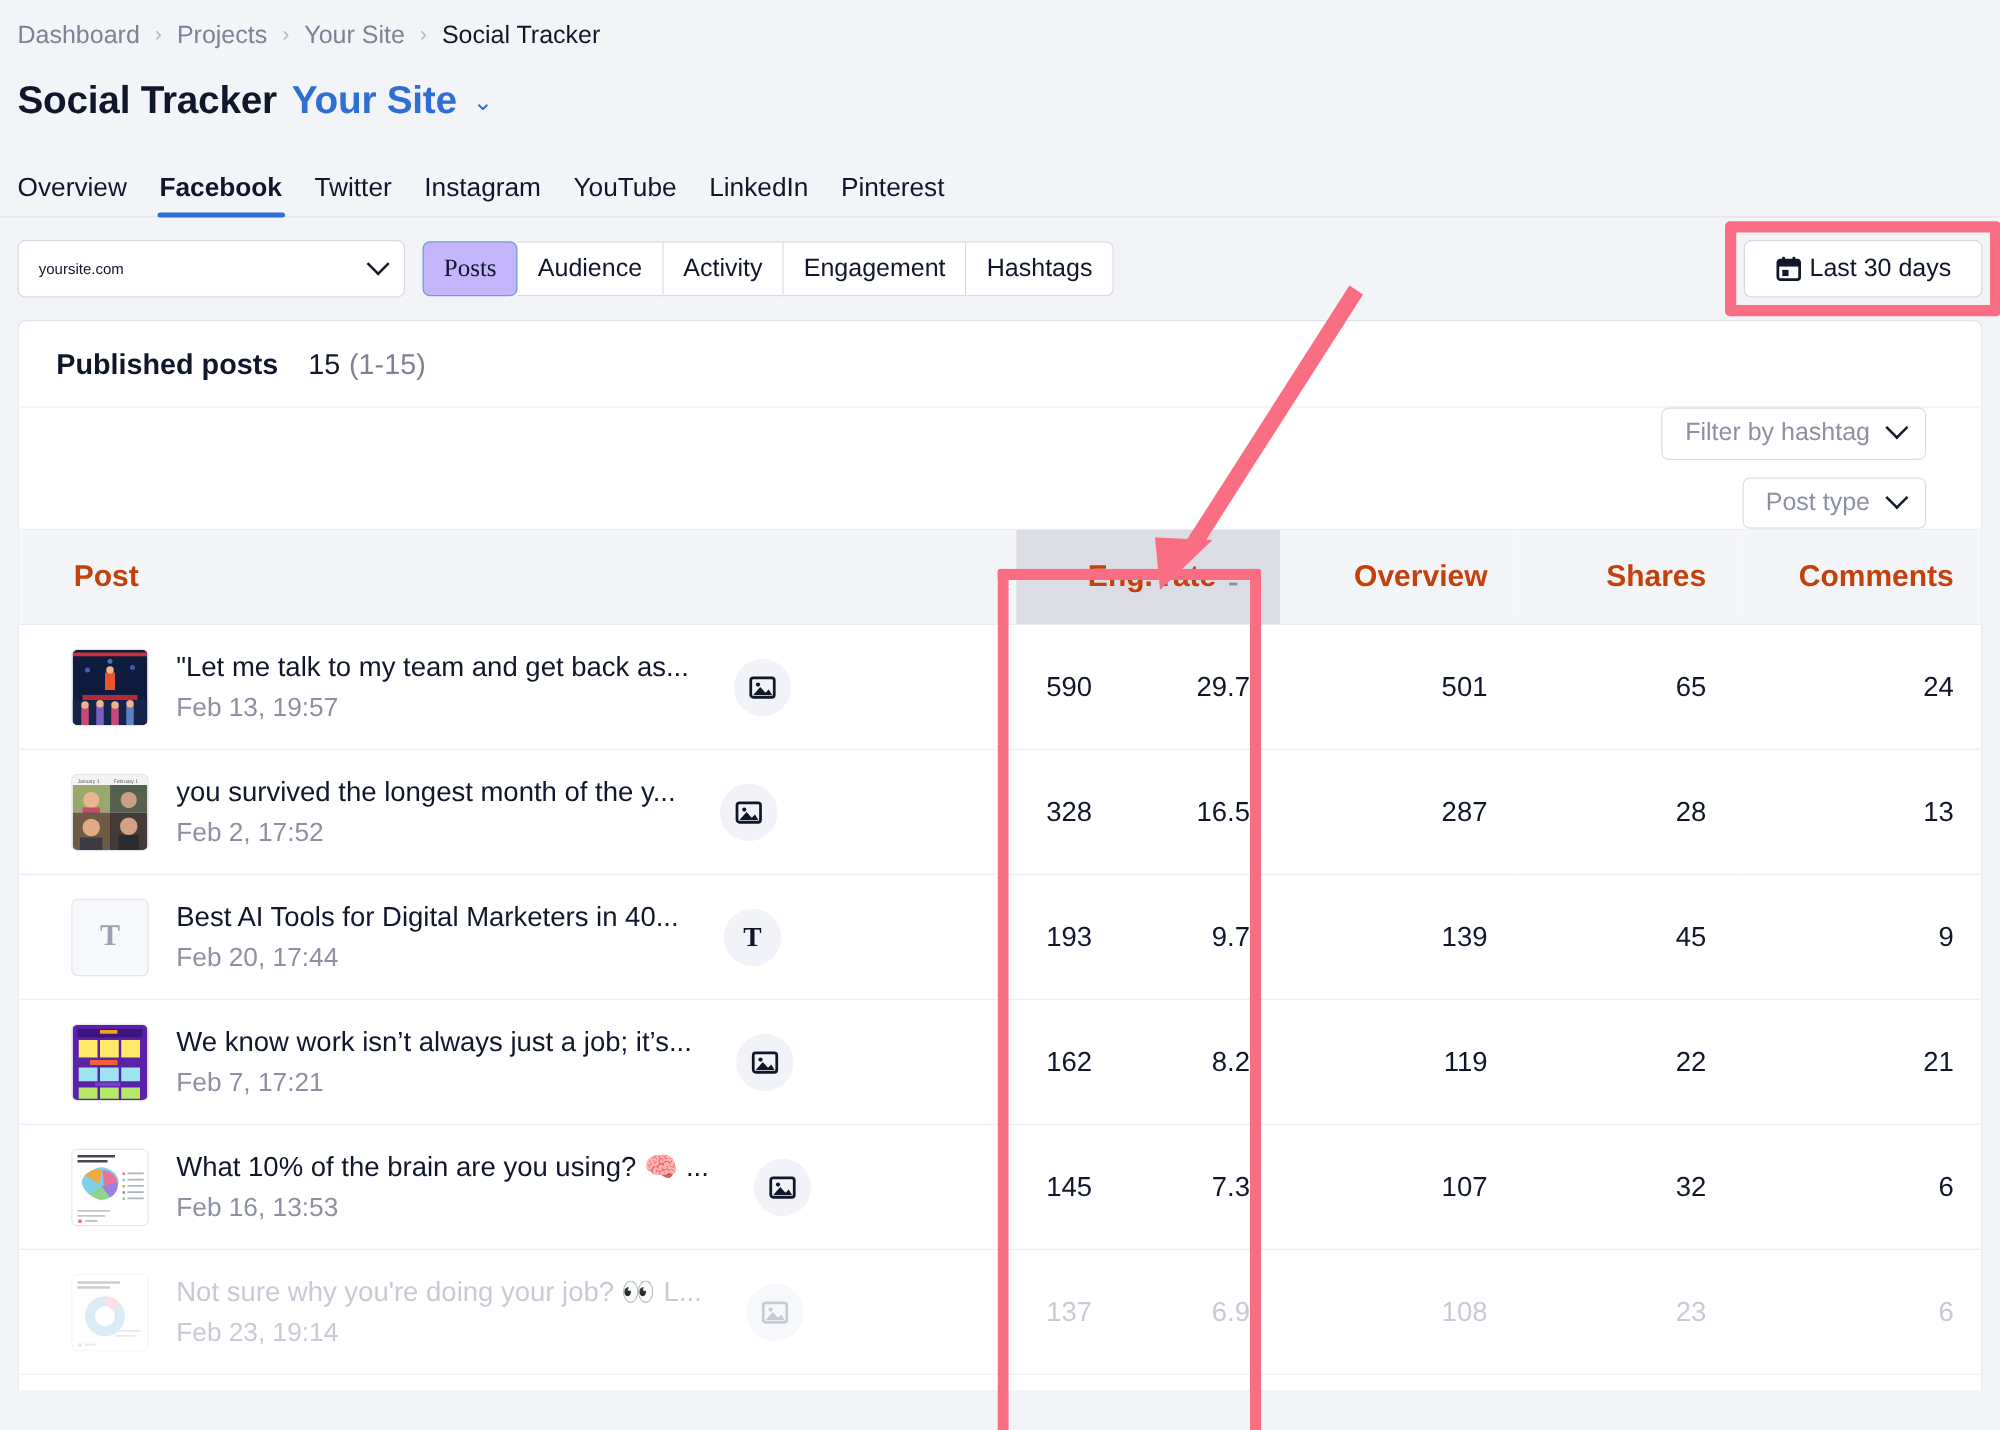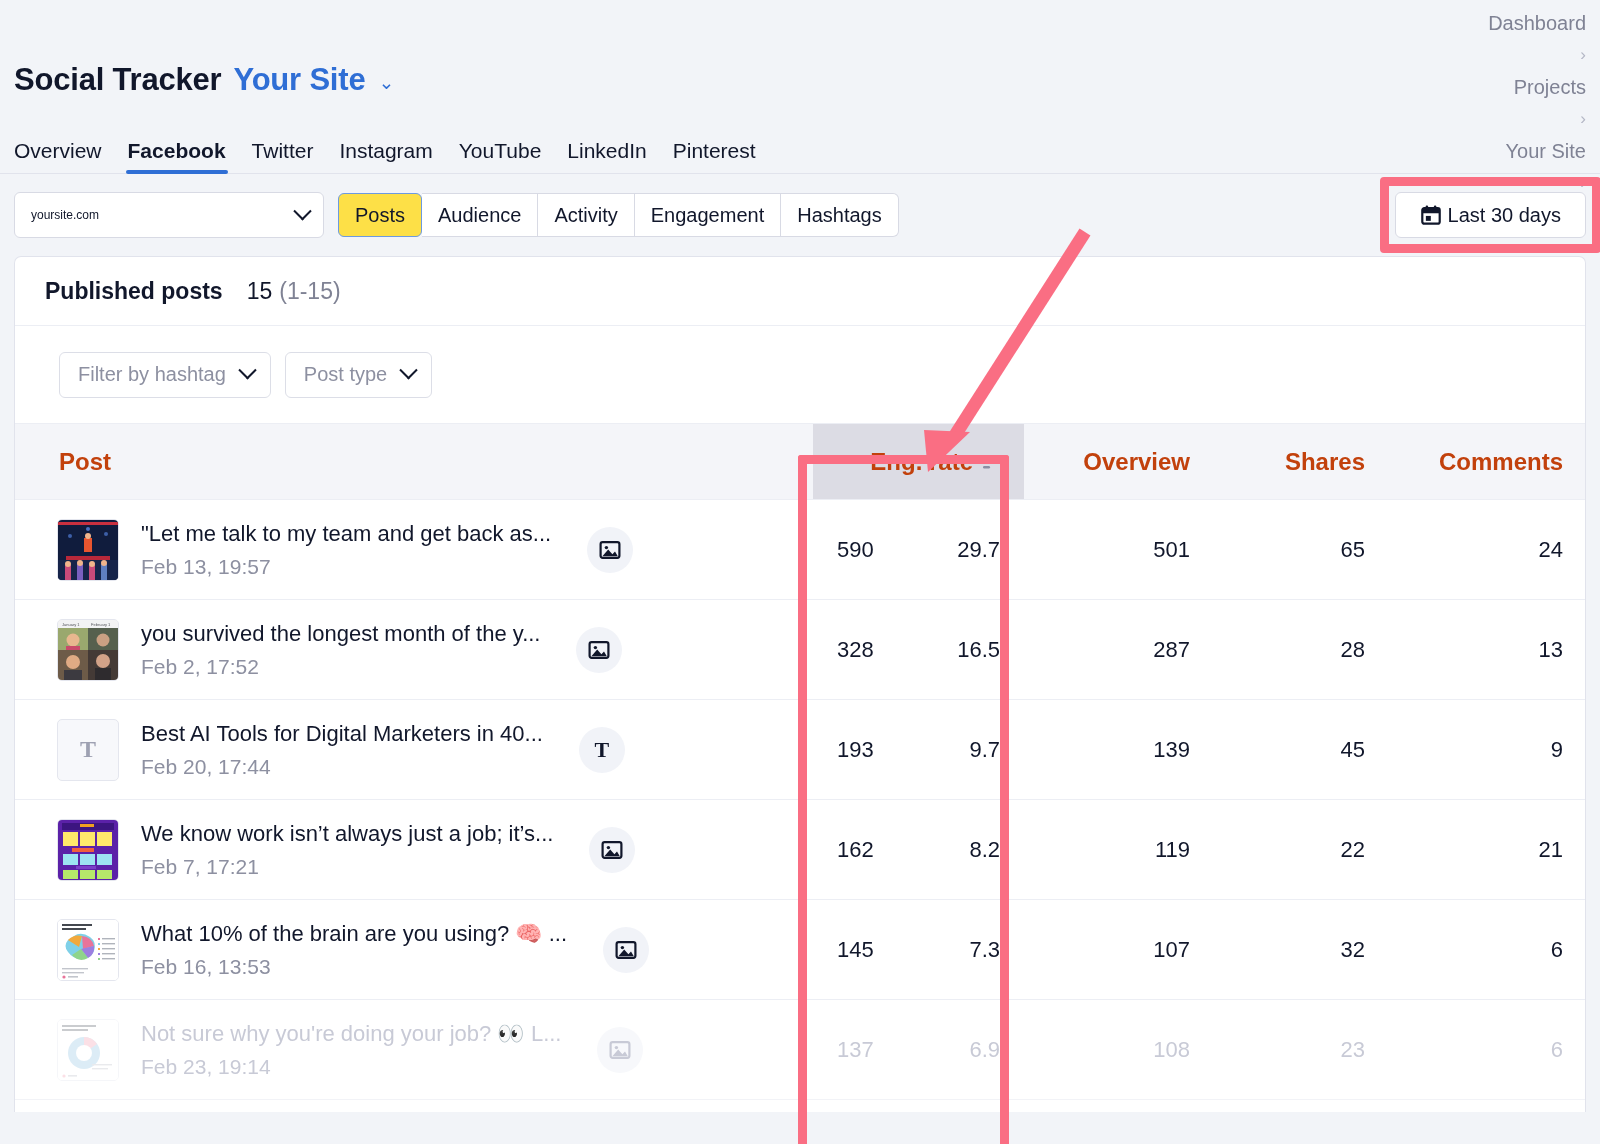--- a/index.html
+++ b/index.html
@@ -14,26 +14,25 @@
     font-family: "Liberation Sans", sans-serif;
     background: #f2f4f8;
     color: #11172b;
     position: relative;
     -webkit-font-smoothing: antialiased;
   }
 
   
   .breadcrumb {
     display: flex;
-    align-items: flex-end;
+    align-items: center;
     gap: 12px;
     padding: 12px 14px 0 14px;
     height: 44px;
     font-size: 20px;
-    flex-direction: column;
   }
   .bc-item { color: #7f8294; white-space: nowrap; }
   .bc-item.current { color: #11172b; }
   .bc-sep {
     color: #b4b7c6;
     font-size: 17px;
     line-height: 1;
     transform: translateY(-1px);
   }
 
@@ -145,26 +144,27 @@
     color: #11172b;
     cursor: pointer;
     white-space: nowrap;
   }
   .segbtn:first-child {
     border-left-width: 1px;
     border-radius: 6px 0 0 6px;
   }
   .segbtn:last-child { border-radius: 0 6px 6px 0; }
   .segbtn.active {
-    background: #fde047;
+    background: #c4b5fd;
     border-color: #6d9ae0;
     border-left-width: 1px;
     border-radius: 6px;
     font-weight: normal;
     z-index: 2;
+    font-family: Liberation Serif, serif;
   }
 
   .daterange-wrap {
     margin-left: auto;
     position: relative;
   }
   .daterange {
     height: 46px;
     background: #fff;
     border: 1px solid #d8dae4;
@@ -207,23 +207,24 @@
     border-bottom: 1px solid #eceef4;
     font-size: 23px;
   }
   .card-head b { font-weight: bold; color: #11172b; }
   .card-head .count { color: #11172b; margin-left: 24px; }
   .card-head .range { color: #7f8294; margin-left: 7px; }
 
   .card-filters {
     height: 97px;
     display: flex;
-    align-items: center;
+    align-items: flex-end;
     gap: 14px;
     padding: 0 44px;
+    flex-direction: column;
   }
   .pill {
     height: 46px;
     border: 1px solid #dcdee7;
     border-radius: 6px;
     display: flex;
     align-items: center;
     gap: 15px;
     padding: 0 16px 0 18px;
     font-size: 20px;

